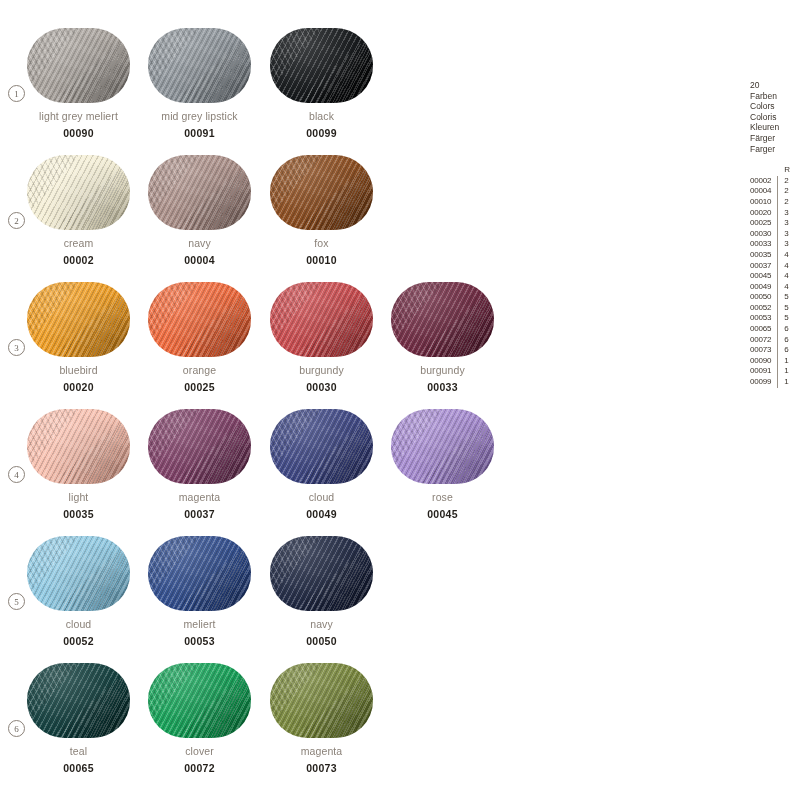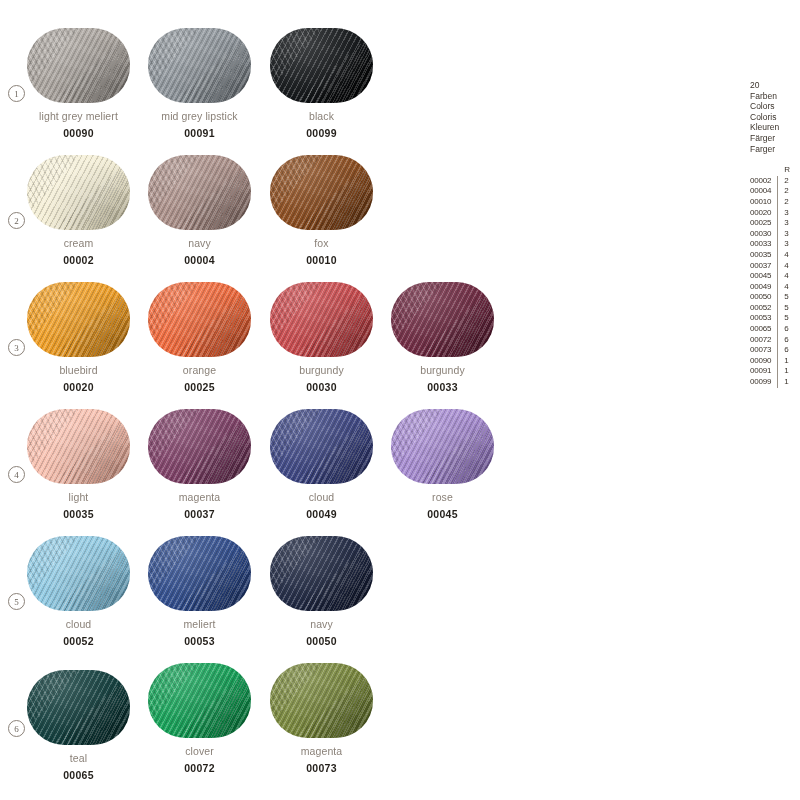--- a/index.html
+++ b/index.html
@@ -352,21 +352,21 @@
             <div class="strands3"></div>
             <div class="shade"></div>
           </div>
         </div>
         <div class="swatch-name">navy</div>
         <div class="swatch-code">00050</div>
       </div>
     </div>
     <div class="color-row" style="top: 663px;">
       <div class="row-marker" style="top: 57px;">6</div>
-      <div class="swatch" style="left: 27px; margin-top: 7px;">
+      <div class="swatch" style="left: 27px;">
         <div class="ball-wrap">
           <div class="ball" style="background: linear-gradient(135deg, rgb(15, 61, 60) 0%, rgb(15, 61, 60) 58%, rgb(6, 42, 41) 100%);">
             <div class="strands"></div>
             <div class="strands2"></div>
             <div class="strands3"></div>
             <div class="shade"></div>
           </div>
         </div>
         <div class="swatch-name">teal</div>
         <div class="swatch-code">00065</div>

